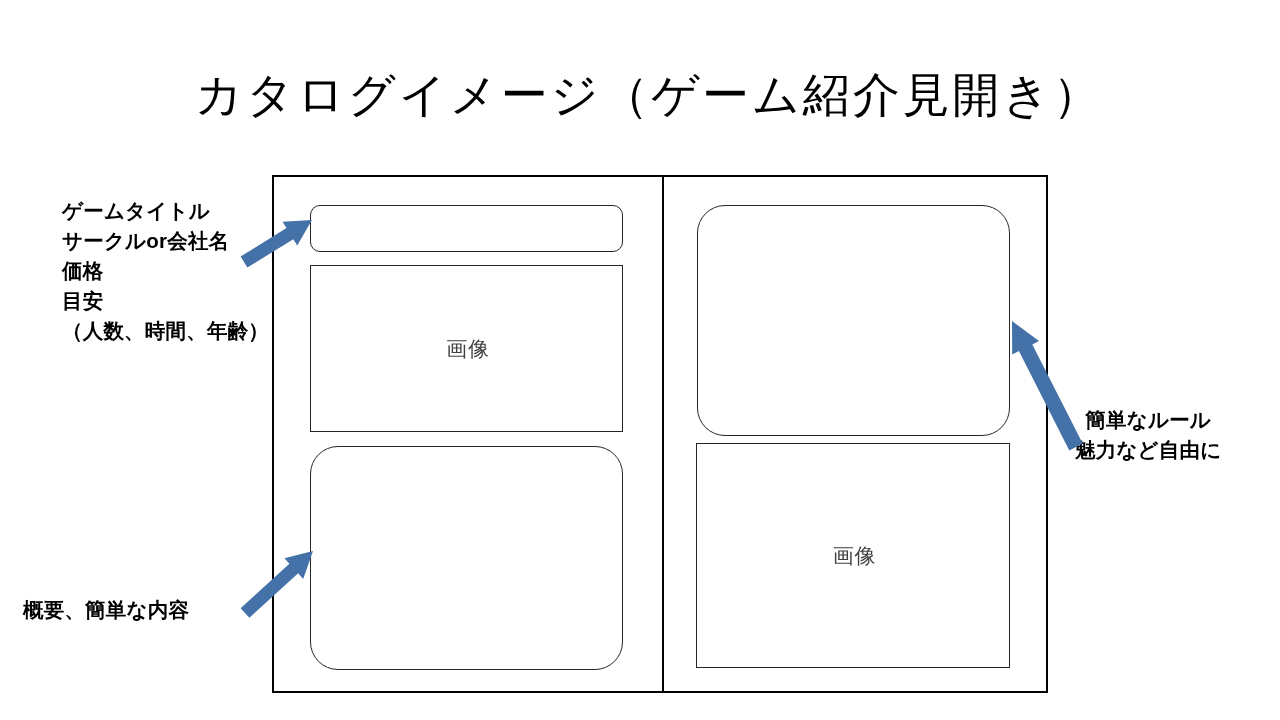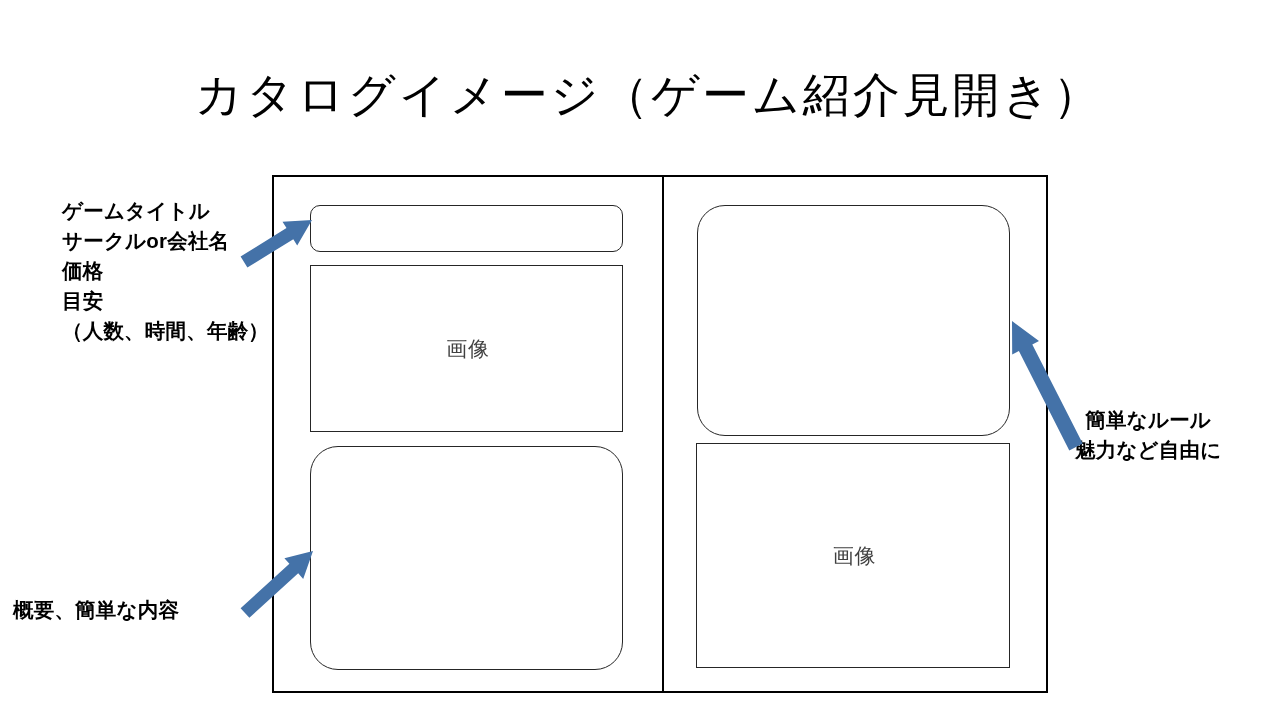--- a/index.html
+++ b/index.html
@@ -87,21 +87,21 @@
   .annotation {
     position: absolute;
     font-size: 20.5px;
     line-height: 30px;
     font-weight: bold;
     color: #000000;
     letter-spacing: 0.01em;
     white-space: pre-line;
   }
   #anno-left-top    { left: 18px; top: 196px; margin-left: 44px; }
-  #anno-left-bottom { left: 13px; top: 595px; }
+  #anno-left-bottom { left: 23px; top: 595px; }
   #anno-right       { left: 1075px; top: 405px; text-align: center; }
 
   
   #arrow-layer {
     position: absolute;
     left: 0;
     top: 0;
     width: 1280px;
     height: 720px;
     pointer-events: none;

